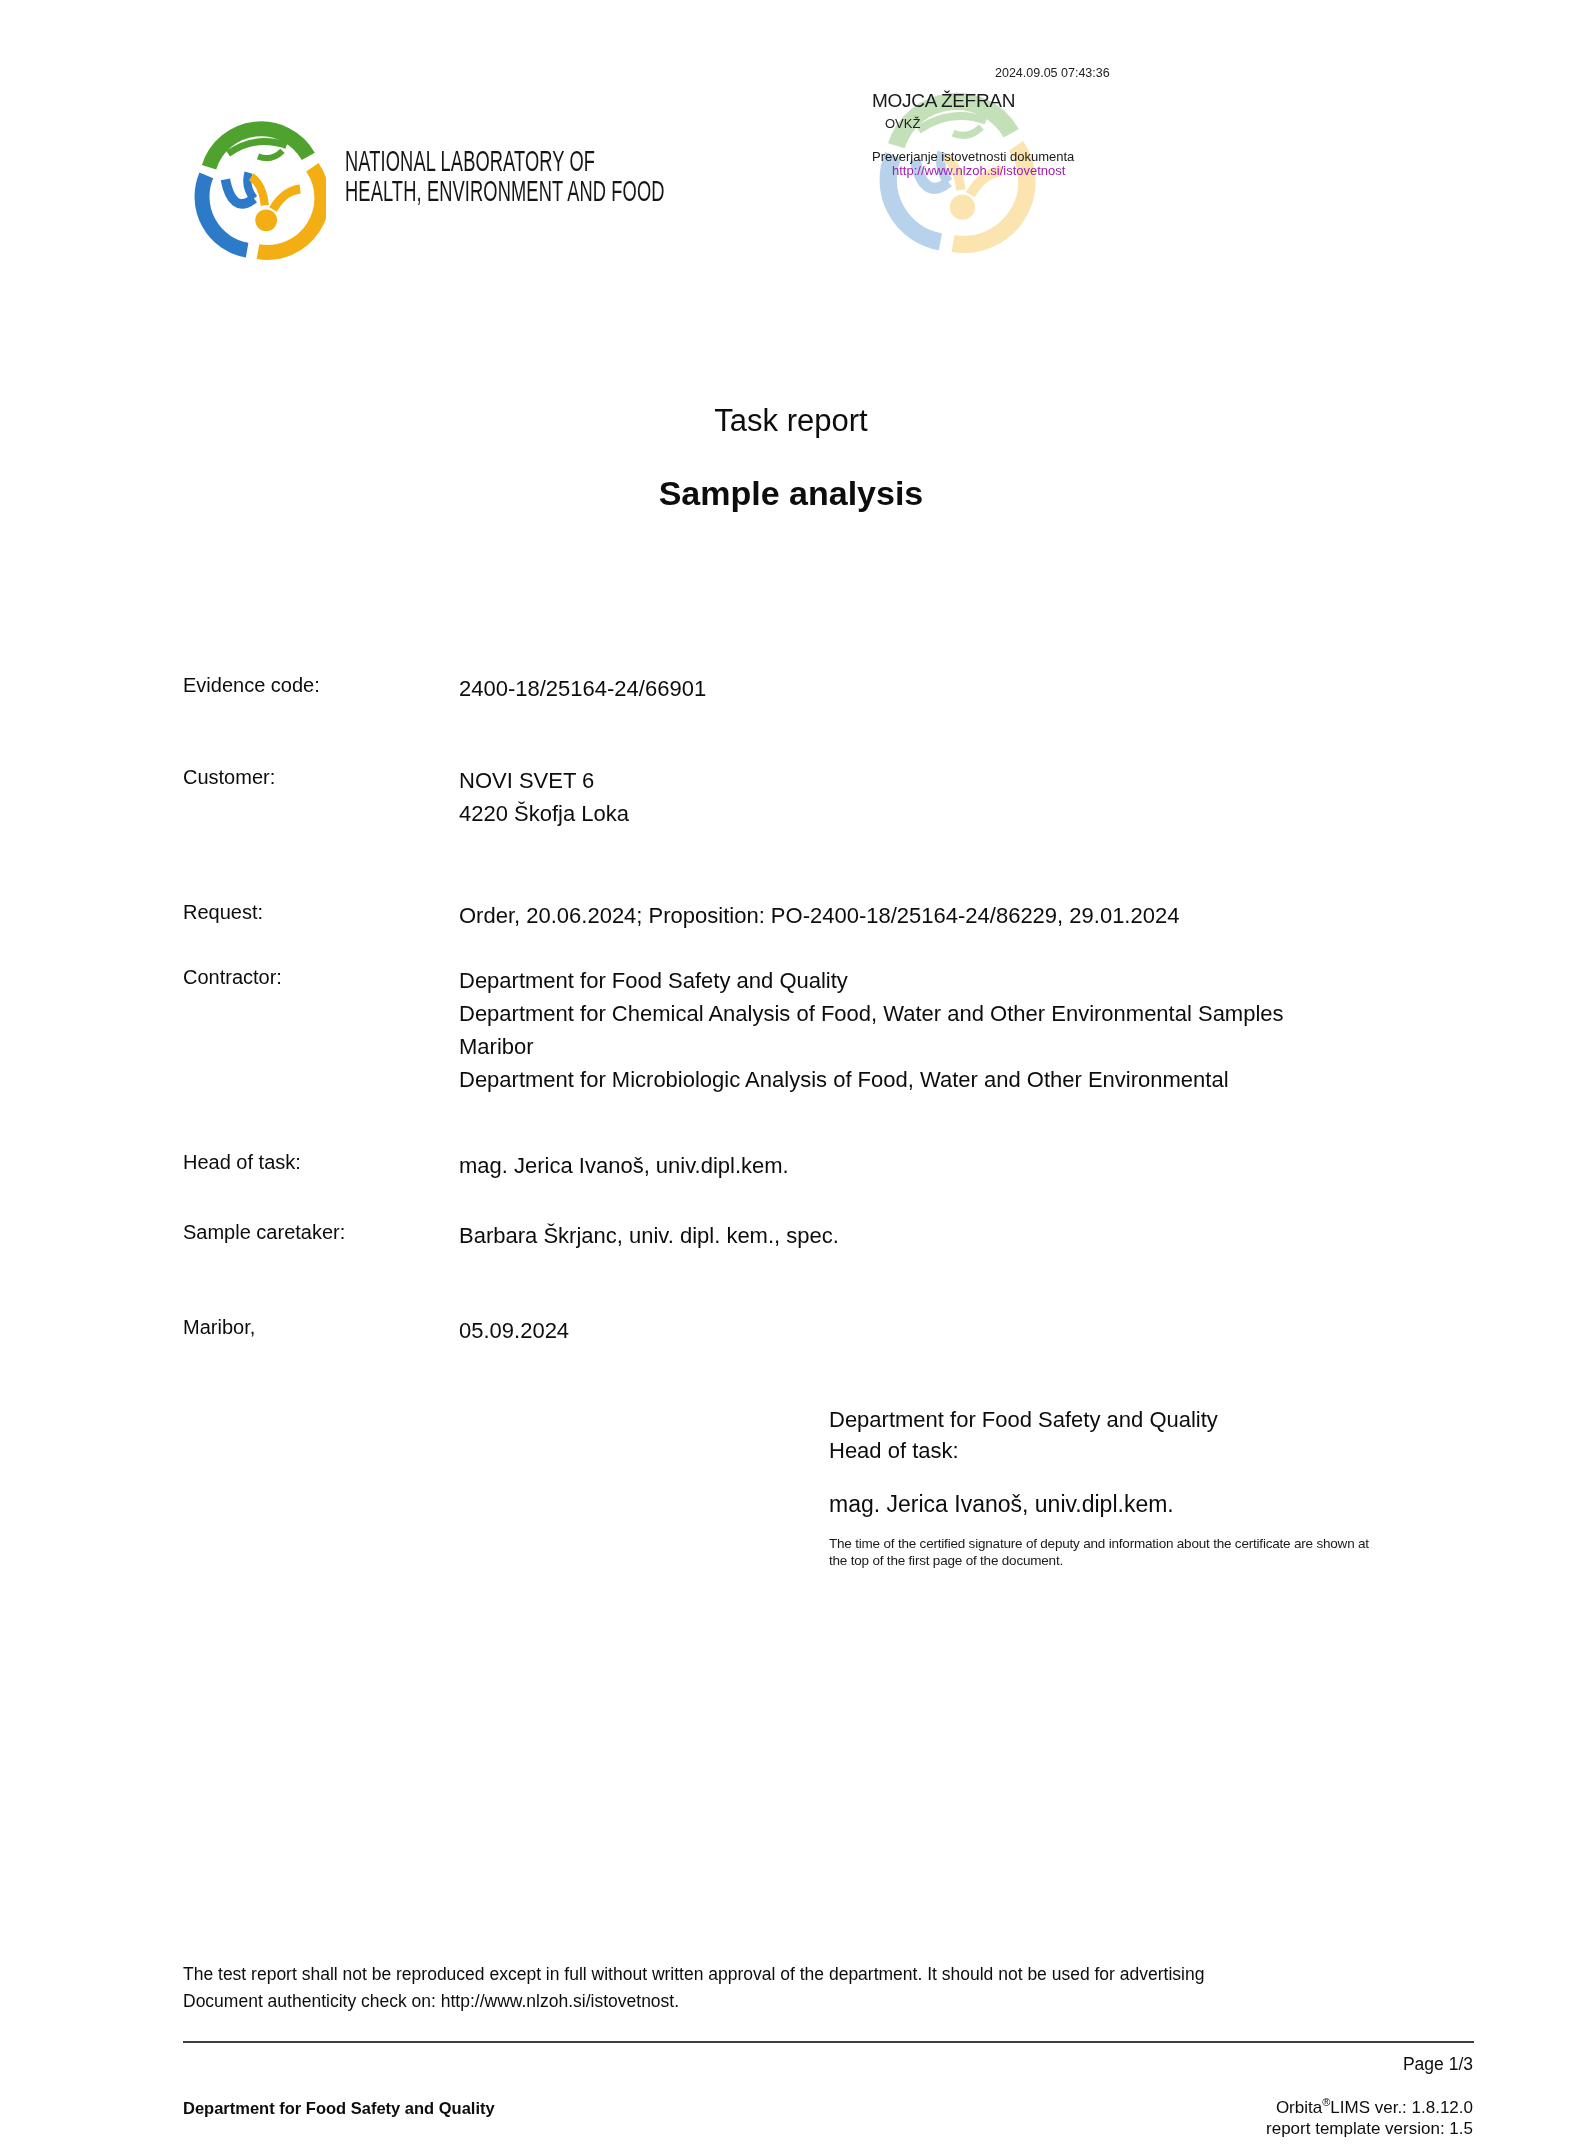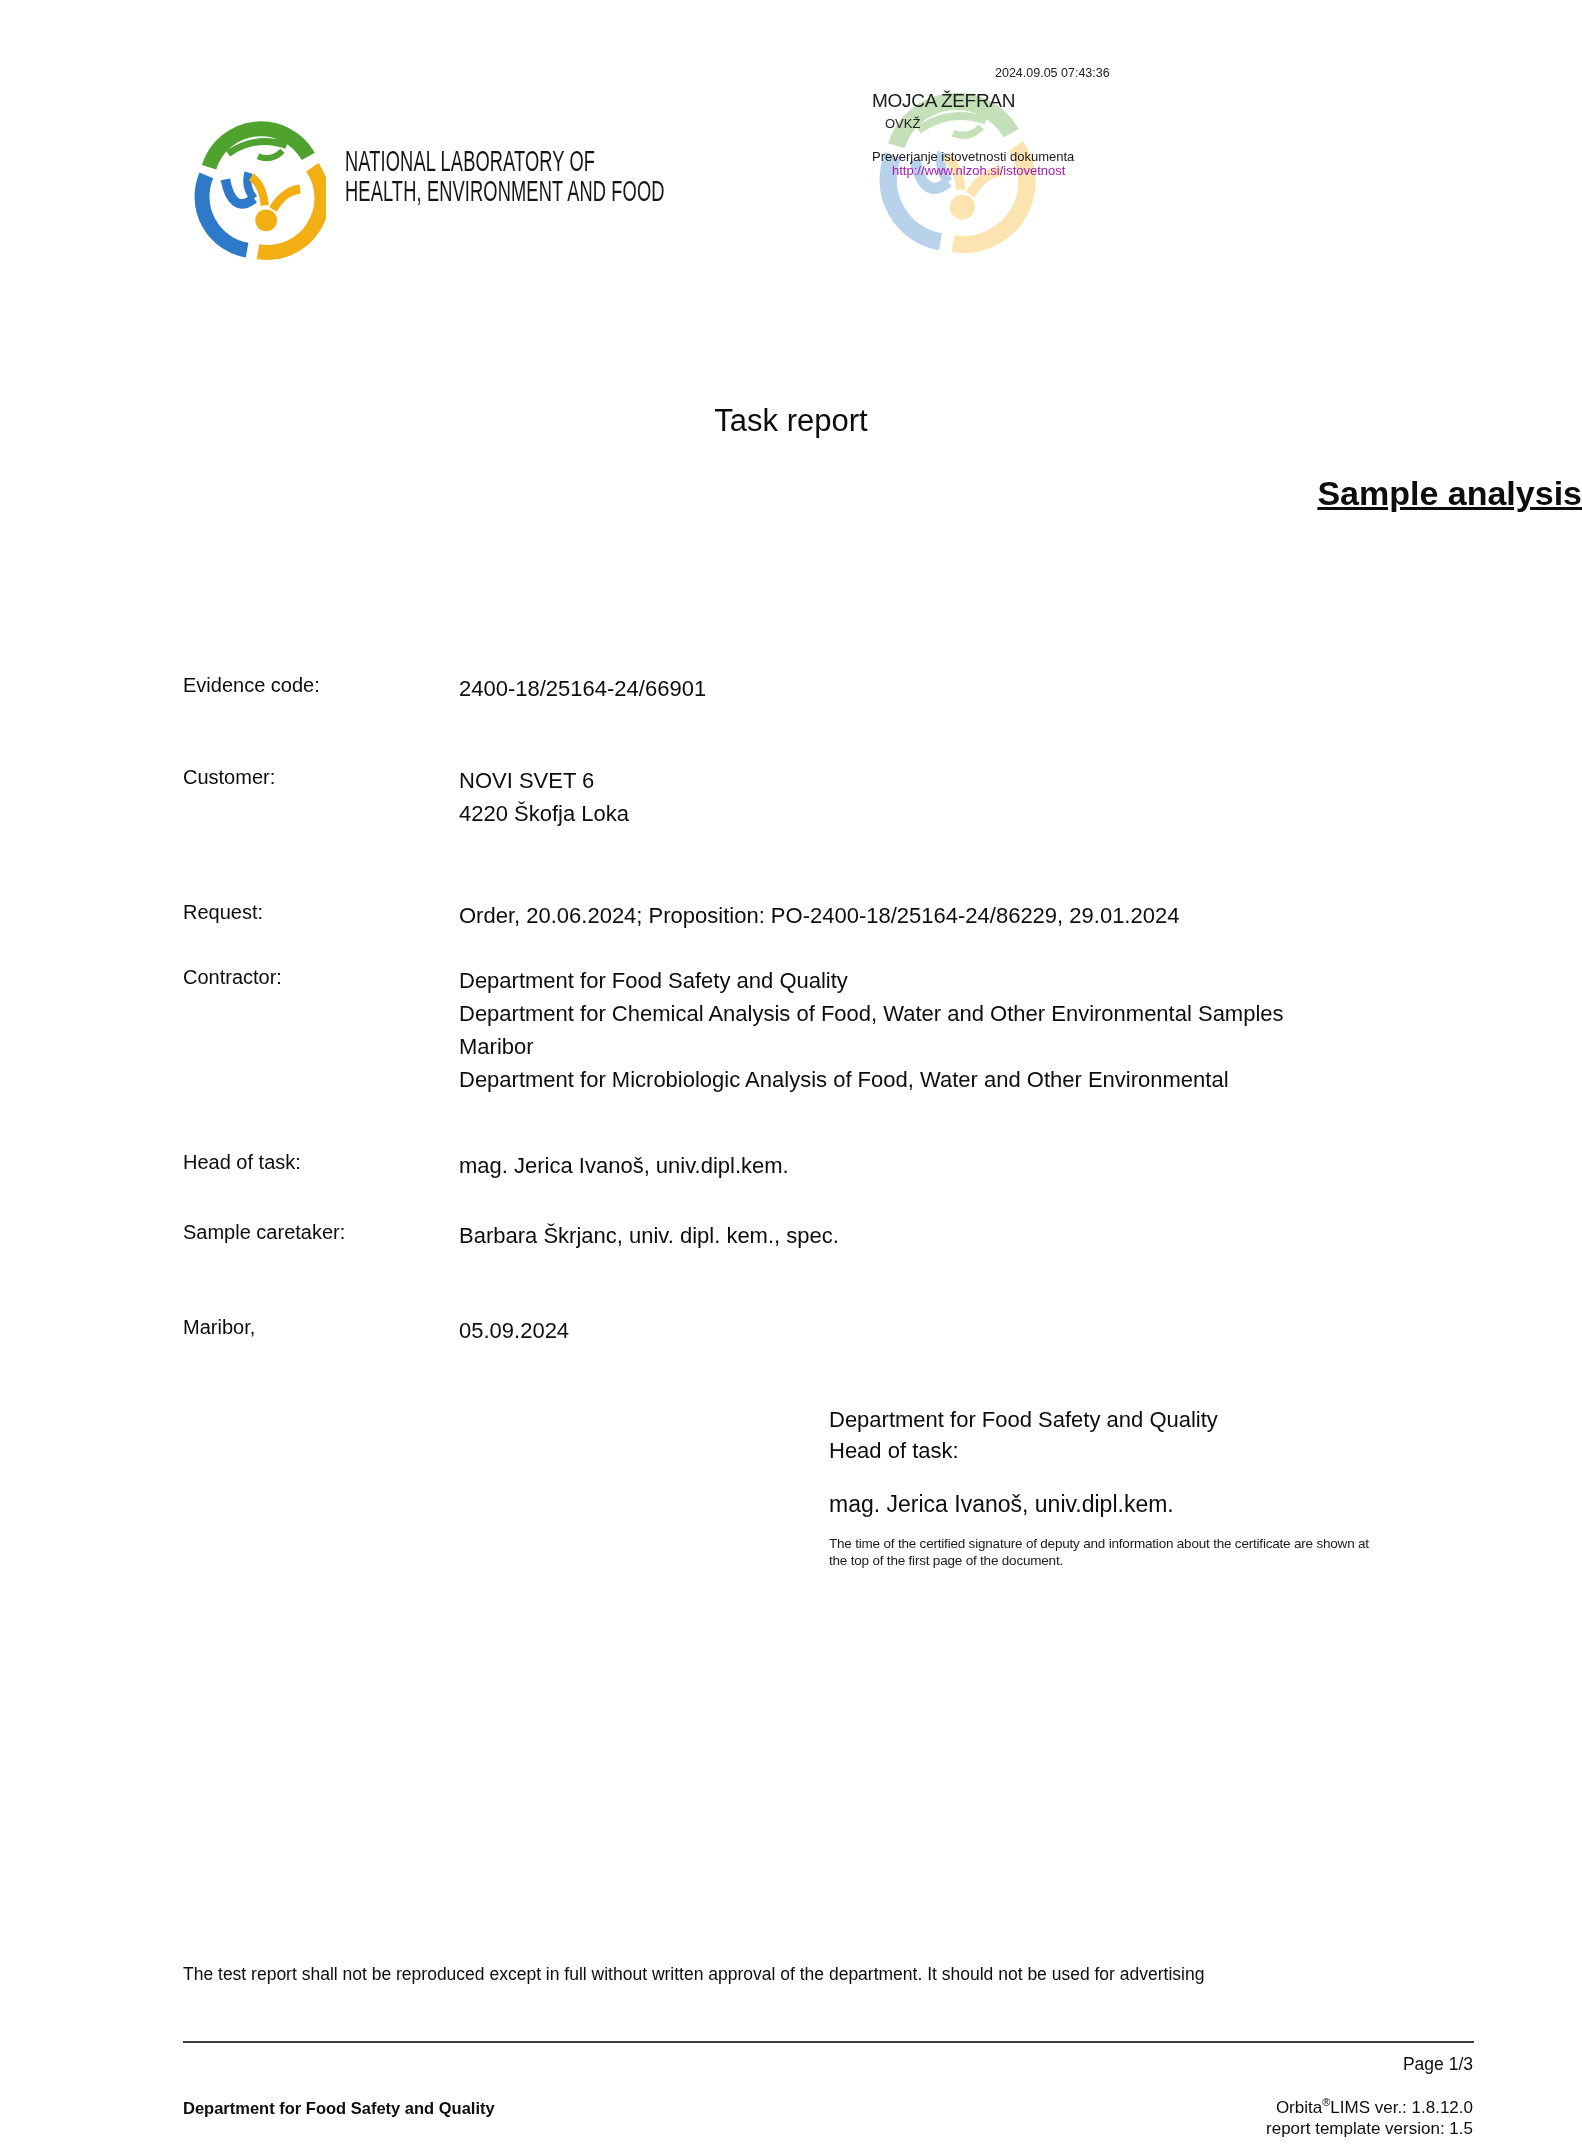--- a/index.html
+++ b/index.html
@@ -19,21 +19,21 @@
   
   .watermark{position:absolute;left:868px;top:86px;width:170px;height:170px;opacity:0.33;}
   .stamp-timestamp{position:absolute;left:983px;top:66px;font-size:12.5px;color:#222;margin-left:12px;}
   .stamp-signer{position:absolute;left:872px;top:90px;font-size:19px;letter-spacing:-0.3px;color:#1a1a1a;}
   .stamp-org{position:absolute;left:885px;top:116px;font-size:13px;color:#222;}
   .stamp-verify1{position:absolute;left:872px;top:149px;font-size:13px;color:#1a1a1a;}
   .stamp-verify2{position:absolute;left:892px;top:163px;font-size:13px;color:#a21caf;}
 
   
   .title1{position:absolute;left:0;top:403px;width:100%;text-align:center;font-size:31px;color:#0d0d0d;}
-  .title2{position:absolute;left:0;top:474px;width:100%;text-align:right;font-size:34px;font-weight:bold;color:#0d0d0d;text-decoration:underline;}
+  .title2{position:absolute;left:0;top:474px;width:100%;text-align:center;font-size:34px;font-weight:bold;color:#0d0d0d;}
 
   
   .lbl{position:absolute;left:183px;font-size:20px;line-height:26px;color:#0d0d0d;}
   .val{position:absolute;left:459px;font-size:22px;line-height:33px;color:#0d0d0d;}
   .r1{top:672px}.r2{top:764px}.r3{top:899px}.r4{top:964px}.r5{top:1149px}.r6{top:1219px}.r7{top:1314px}
 
   
   .sig-dept{position:absolute;left:829px;top:1404px;font-size:22px;line-height:31px;color:#0d0d0d;}
   .sig-name{position:absolute;left:829px;top:1491px;font-size:23px;color:#0d0d0d;}
   .sig-note{position:absolute;left:829px;top:1535px;font-size:13.5px;line-height:17px;letter-spacing:-0.2px;color:#1a1a1a;}
@@ -133,20 +133,21 @@
     <div>Head of task:</div>
   </div>
   <div class="sig-name">mag. Jerica Ivanoš, univ.dipl.kem.</div>
   <div class="sig-note">
     <div>The time of the certified signature of deputy and information about the certificate are shown at</div>
     <div>the top of the first page of the document.</div>
   </div>
 
   <div class="disclaimer">
     <div>The test report shall not be reproduced except in full without written approval of the department. It should not be used for advertising</div>
+    <div>Document authenticity check on: http://www.nlzoh.si/istovetnost.</div>
   </div>
 
   <div class="rule"></div>
 
   <div class="footer-left">
     <div><b>Department for Food Safety and Quality</b></div>
     
     
     
   </div>

